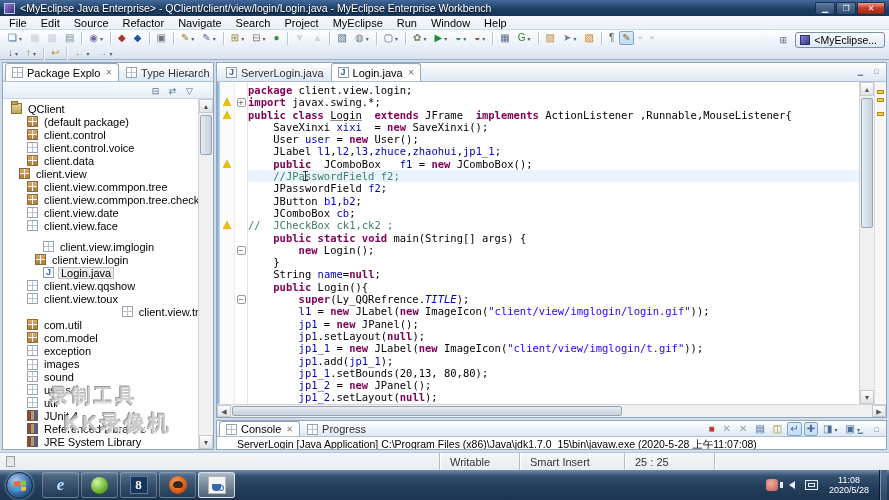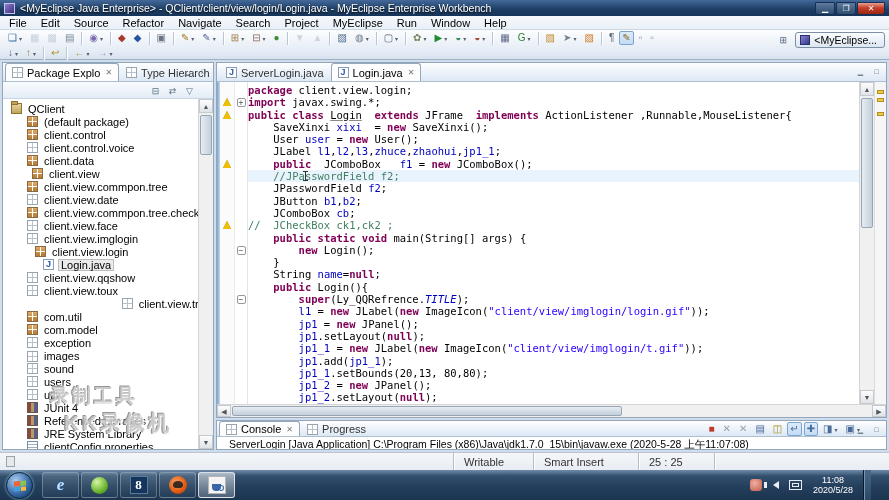--- a/index.html
+++ b/index.html
@@ -114,30 +114,30 @@
   .hscroll{height:13px;background:#f0f0f0;border-top:1px solid #d5d5d5;position:relative;display:flex;}
   .hscroll .scroll-arrow{width:14px;height:12px;line-height:12px;}
   .h-thumb{position:absolute;left:15px;top:1px;height:10px;width:390px;border:1px solid #98a6b4;border-radius:2px;
     background:linear-gradient(#e6ecf2,#c4d0dc);}
 
   
   .console-panel{left:216px;top:360px;width:671px;height:30px;display:flex;flex-direction:column;}
   .console-panel .view-header{height:16px;}
   .console-panel .tab{height:15px;}
   .console-toolbar{position:absolute;right:22px;top:1px;display:flex;align-items:center;}
-  .console-body{flex:1;background:#fff;padding:1px 12px;white-space:nowrap;overflow:hidden;font-size:10.5px;}
+  .console-body{flex:1;background:#fff;padding:1px 20px;white-space:nowrap;overflow:hidden;font-size:10.5px;}
 
   
   .statusbar{position:absolute;left:0;top:452px;width:889px;height:18px;background:linear-gradient(#f4f6f9,#e8edf3);
     border-top:1px solid #b9c4d0;display:flex;align-items:center;color:#333;}
   .sb-icon{width:9px;height:11px;border:1px solid #9aa4ae;background:#e8e8e8;margin:0 6px;}
   .sb-spacer{flex:1;}
   .sb-cell{border-left:1px solid #b5bcc4;box-shadow:inset 1px 0 0 #fff;height:100%;display:flex;align-items:center;
     padding:0 10px;white-space:nowrap;}
-  .sb-cell.w1{width:80px;} .sb-cell.w2{width:105px;} .sb-cell.w3{width:76px;} .sb-cell.w4{width:175px;}
+  .sb-cell.w1{width:80px;} .sb-cell.w2{width:105px;} .sb-cell.w3{width:90px;} .sb-cell.w4{width:175px;}
 
   
   .taskbar{position:absolute;left:0;top:470px;width:889px;height:30px;
     background:linear-gradient(#6f8cab,#32506e 20%,#243f5c 55%,#1b3450);display:flex;align-items:center;}
   .start-orb{width:27px;height:27px;border-radius:50%;margin:0 8px 0 6px;position:relative;flex:none;
     background:radial-gradient(circle at 35% 30%,#aacdf0,#3a6aa8 55%,#17406e 85%);border:1px solid #0e2a4a;box-shadow:0 0 3px #9cc;}
   .orb-flag{position:absolute;left:7px;top:8px;width:12px;height:10px;display:grid;grid-template-columns:1fr 1fr;gap:1px;transform:skewY(-4deg);}
   .orb-flag i{display:block;}
   .orb-flag i:nth-child(1){background:#e8653a;} .orb-flag i:nth-child(2){background:#8cc63f;}
   .orb-flag i:nth-child(3){background:#38a3dd;} .orb-flag i:nth-child(4){background:#fbbc3a;}
@@ -147,21 +147,21 @@
   .tk{width:20px;height:20px;display:flex;align-items:center;justify-content:center;font-weight:bold;}
   .tk-ie{color:#bfe0ff;font-size:17px;font-family:"Liberation Serif",serif;font-style:italic;text-shadow:0 0 2px #1a5a9a;}
   .tk-green{width:17px;height:17px;border-radius:50%;background:radial-gradient(circle at 35% 30%,#d6f5a0,#6ab52f 60%,#3a7a10);}
   .tk-eight{width:18px;height:18px;background:#16355c;border:1px solid #5a7a9a;color:#fff;font-size:13px;
     font-family:"Liberation Serif",serif;display:flex;align-items:center;justify-content:center;}
   .tk-orange{width:18px;height:18px;border-radius:50%;background:radial-gradient(circle at 40% 35%,#f8a060,#e05a10 60%,#8a3008);position:relative;}
   .tk-orange::after{content:"";position:absolute;left:4px;top:5px;width:10px;height:7px;background:#3a2a20;border-radius:50% 50% 40% 40%;}
   .tk-java{width:18px;height:18px;background:#f4f4f4;border:1px solid #b5b5b5;position:relative;}
   .tk-java::before{content:"";position:absolute;left:3px;top:7px;width:9px;height:7px;background:#3a66a8;border-radius:0 0 4px 4px;}
   .tk-java::after{content:"";position:absolute;left:11px;top:8px;width:3px;height:4px;border:1px solid #3a66a8;border-left:none;border-radius:0 3px 3px 0;}
-  .tray{margin-left:auto;display:flex;align-items:center;gap:6px;padding-right:18px;}
+  .tray{margin-left:auto;display:flex;align-items:center;gap:6px;padding-right:2px;}
   .tray-ico{width:14px;height:14px;display:flex;align-items:center;justify-content:center;font-size:10px;color:#e8eef4;}
   .tray-red{width:12px;height:12px;border-radius:3px;background:radial-gradient(circle at 40% 35%,#f0b0a0,#c05a4a);}
   .speaker{width:0;height:0;border-top:4px solid transparent;border-bottom:4px solid transparent;border-right:6px solid #e8eef4;position:relative;}
   .speaker::before{content:"";position:absolute;left:-9px;top:-3px;width:3px;height:6px;background:#e8eef4;}
   .monitor{width:13px;height:10px;border:1px solid #e8eef4;background:transparent;position:relative;}
   .monitor::after{content:"";position:absolute;left:2px;top:2px;right:2px;bottom:2px;border:1px solid #e8eef4;}
   .clock{color:#fff;font-size:9px;text-align:center;line-height:10px;padding:0 4px;white-space:nowrap;}
   .show-desktop{width:8px;height:30px;border-left:1px solid #0a1a2a;box-shadow:inset 1px 0 0 #7a94ac;background:linear-gradient(#4a688a,#2a4866);}
 
   
@@ -390,41 +390,41 @@
             <span class="label">client.control</span>
           </div>
           <div class="tree-row" style="padding-left: 24px;">
             <span class="ti ti-package-empty"></span>
             <span class="label">client.control.voice</span>
           </div>
           <div class="tree-row" style="padding-left: 24px;">
             <span class="ti ti-package"></span>
             <span class="label">client.data</span>
           </div>
-          <div class="tree-row" style="padding-left: 29px;">
+          <div class="tree-row" style="padding-left: 16px;">
             <span class="ti ti-package"></span>
             <span class="label">client.view</span>
           </div>
           <div class="tree-row" style="padding-left: 24px;">
             <span class="ti ti-package"></span>
             <span class="label">client.view.commpon.tree</span>
           </div>
           <div class="tree-row" style="padding-left: 24px;">
+            <span class="ti ti-package"></span>
+            <span class="label">client.view.commpon.tree.check</span>
+          </div>
+          <div class="tree-row" style="padding-left: 24px;">
             <span class="ti ti-package-empty"></span>
             <span class="label">client.view.date</span>
           </div>
           <div class="tree-row" style="padding-left: 24px;">
-            <span class="ti ti-package"></span>
-            <span class="label">client.view.commpon.tree.check</span>
-          </div>
-          <div class="tree-row" style="padding-left: 24px;">
             <span class="ti ti-package-empty"></span>
             <span class="label">client.view.face</span>
           </div>
-          <div class="tree-row" style="padding-left: 24px;">
+          <div class="tree-row" style="padding-left: 40px; margin-top: 8px;">
             <span class="ti ti-package-empty"></span>
             <span class="label">client.view.imglogin</span>
           </div>
           <div class="tree-row" style="padding-left: 32px;">
             <span class="ti ti-package"></span>
             <span class="label">client.view.login</span>
           </div>
           <div class="tree-row selected" style="padding-left: 40px;">
             <span class="ti ti-java-file"></span>
             <span class="label">Login.java</span>

